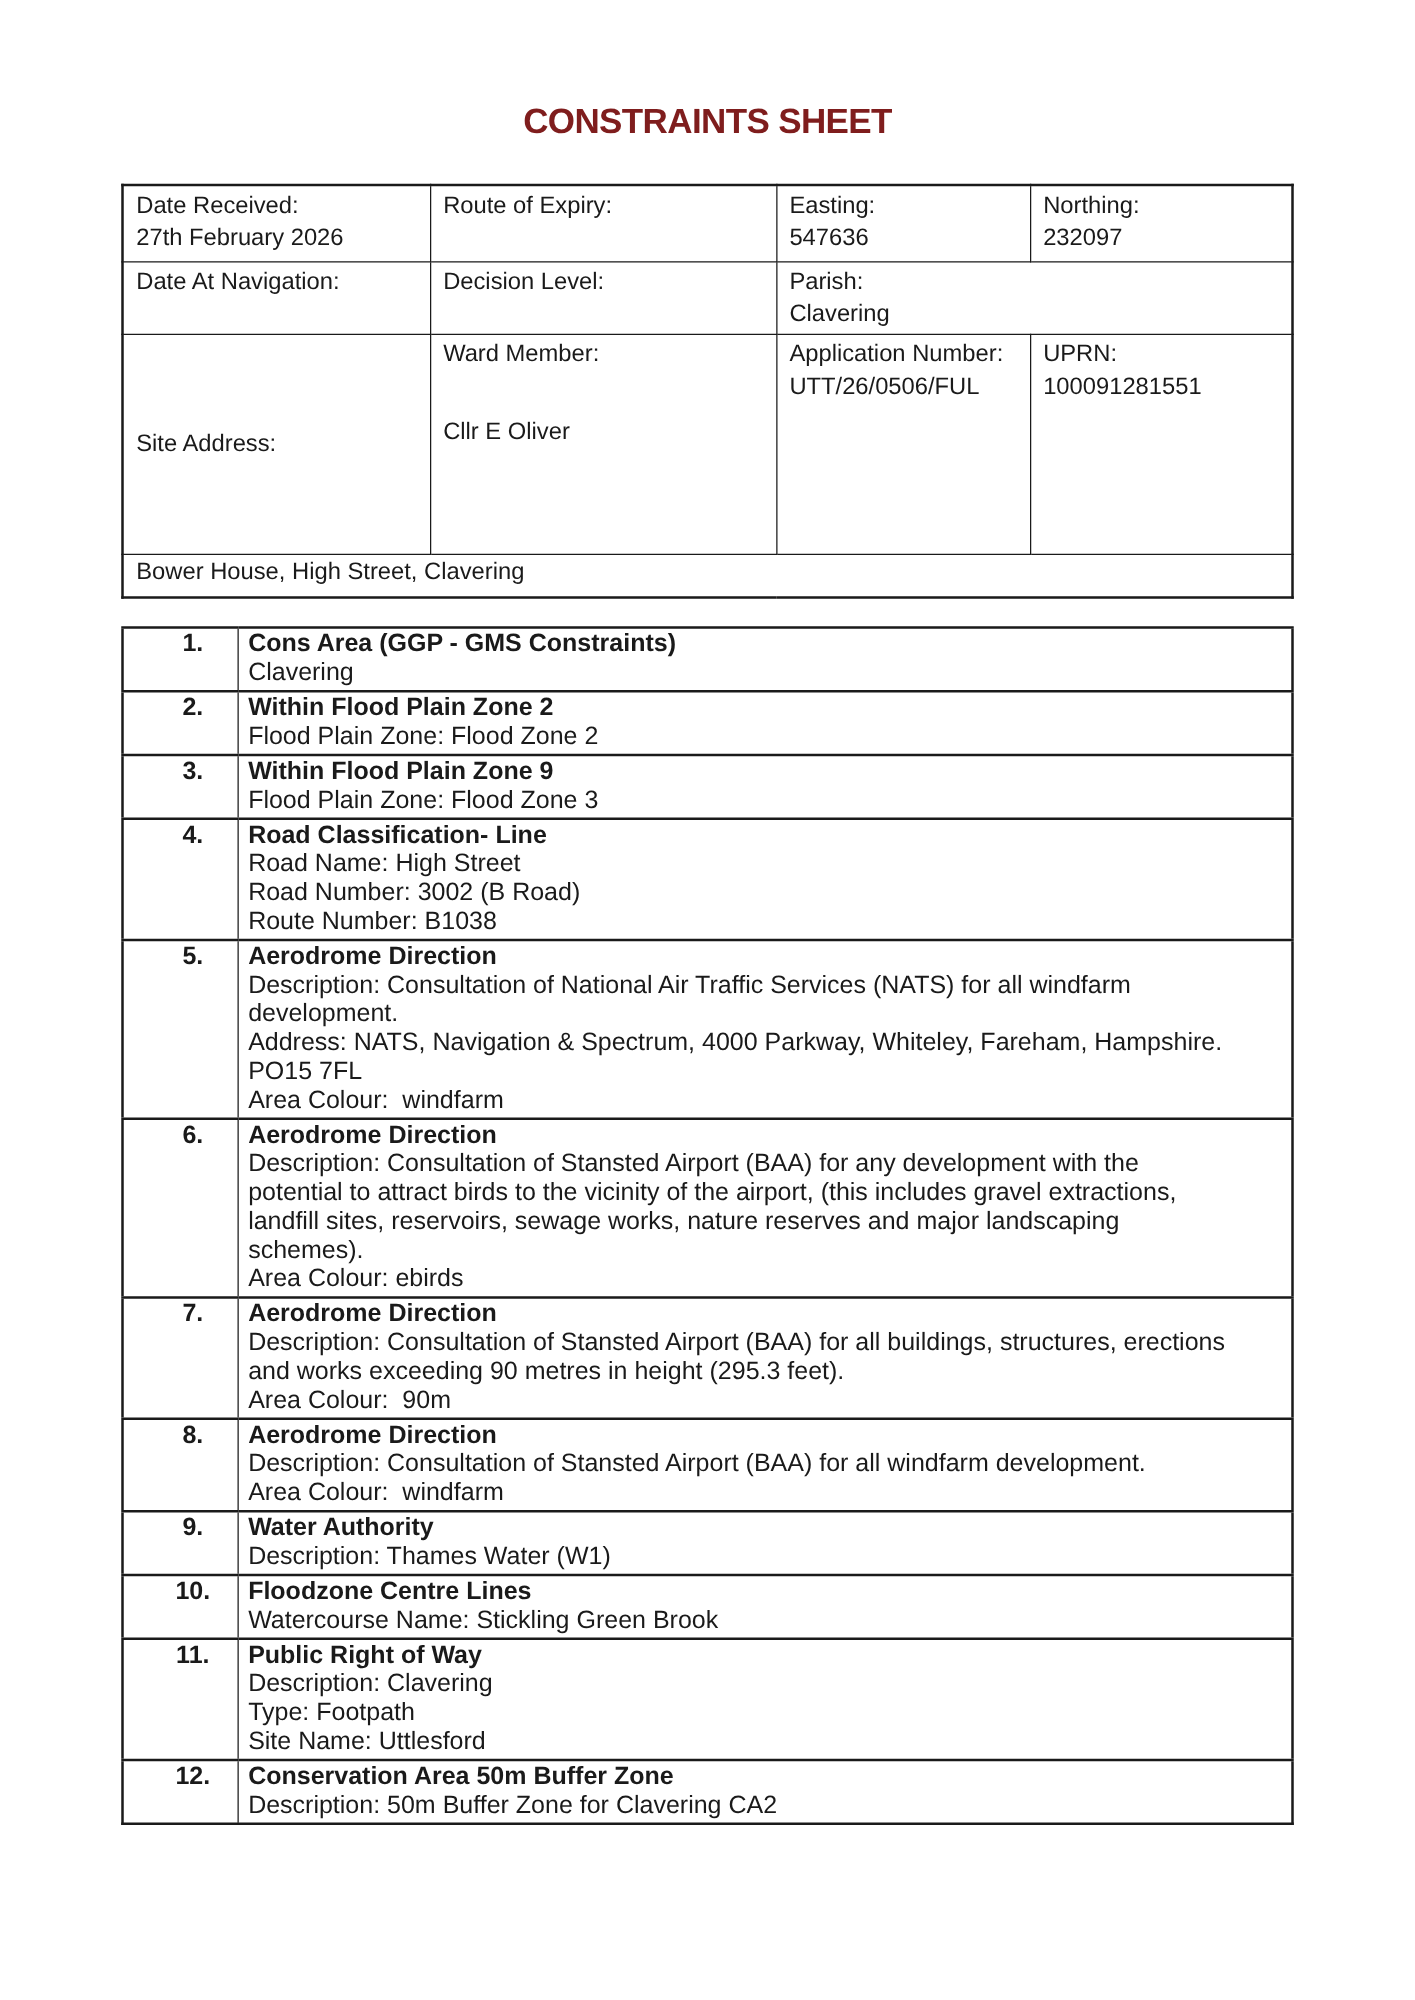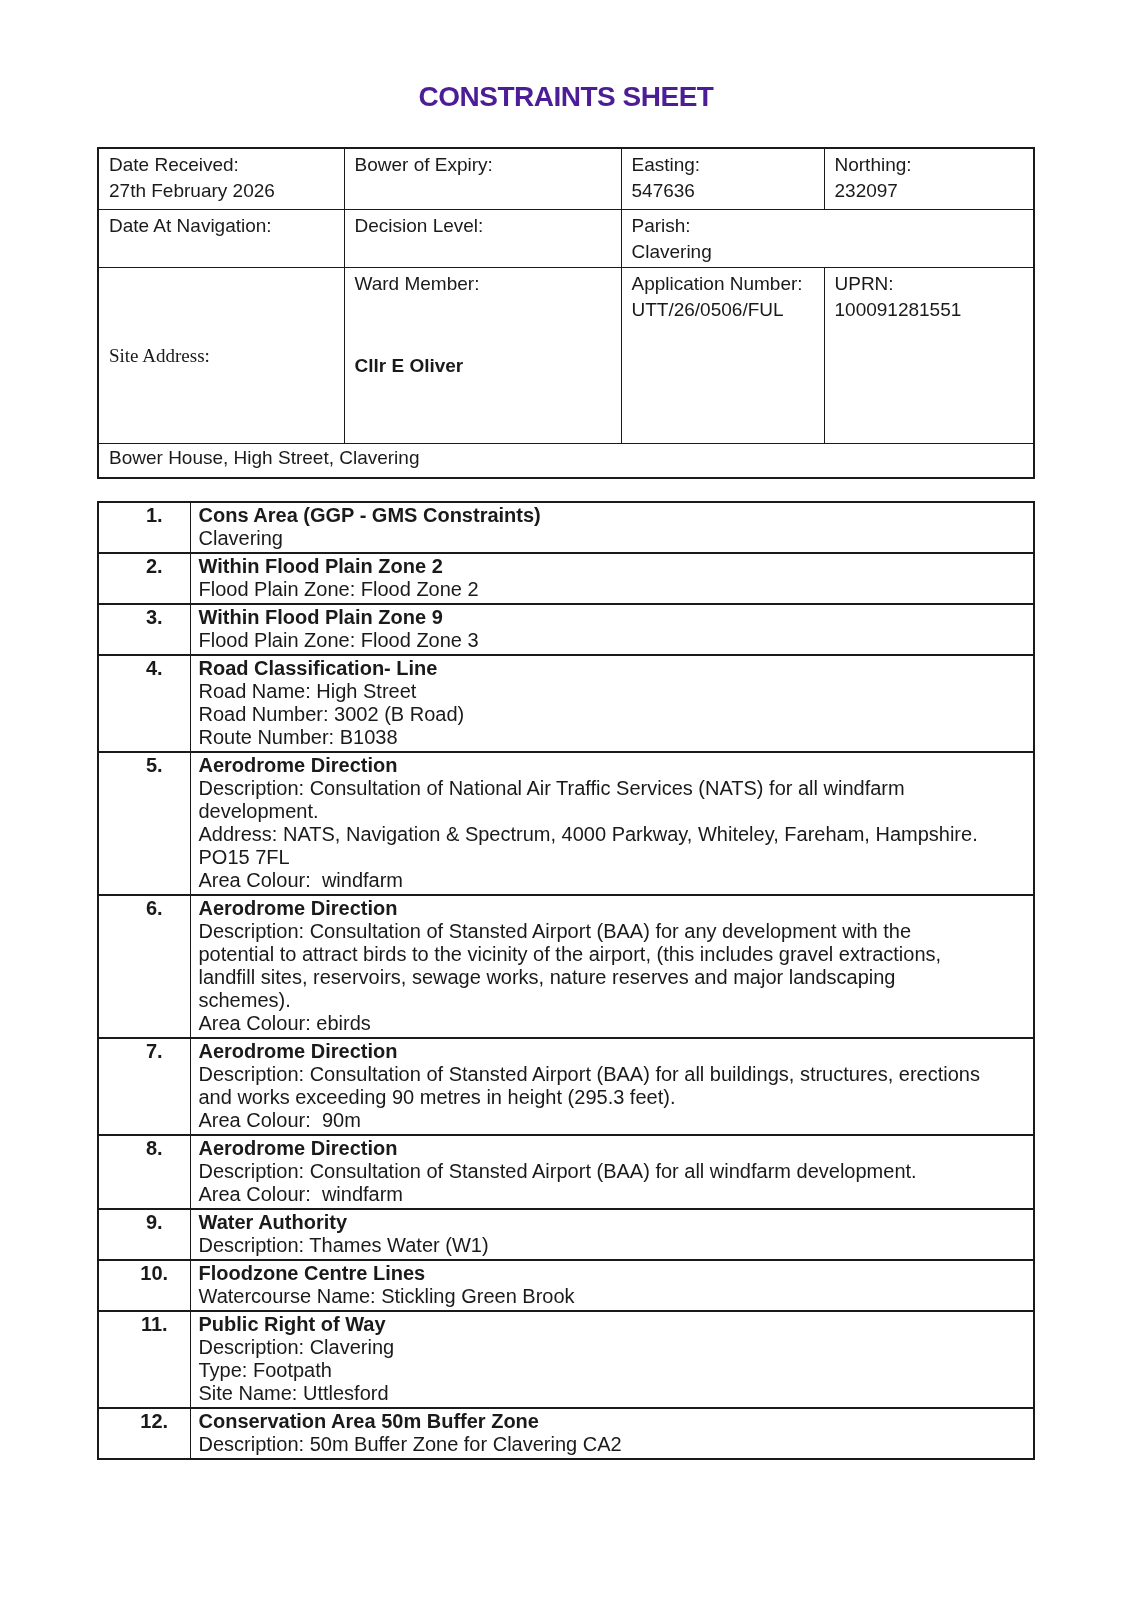--- a/index.html
+++ b/index.html
@@ -17,21 +17,21 @@
     overflow: hidden;
   }
   .doc-title {
     margin: 0;
     padding-top: 80px;
     text-align: center;
     font-size: 28px;
     line-height: 34px;
     font-weight: bold;
     letter-spacing: -0.5px;
-    color: #4c1d95;
+    color: #7f1d1d;
   }
   table {
     border-collapse: collapse;
     table-layout: fixed;
     padding-left: 22px;
   }
   
   .header-table {
     margin: 33px 0 0 97px;
     width: 936px;
@@ -42,22 +42,22 @@
   .header-table td {
     border: 1px solid #1a1a1a;
     vertical-align: top;
     padding: 3px 10px 2px 10px;
     overflow: hidden;
   }
   .hr1 td { height: 55px; }
   .hr2 td { height: 49px; }
   .hr3 td { height: 170px; }
   .hr4 td { height: 28px; line-height: 21px; }
-  .v-middle { vertical-align: middle !important; font-family: Liberation Serif, serif; }
-  .gap { margin-top: 56px; font-weight: bold; }
+  .v-middle { vertical-align: middle !important; }
+  .gap { margin-top: 36px; }
   
   .constraints-table {
     margin: 22px 0 0 97px;
     width: 936px;
     border: 2px solid #1a1a1a;
     font-size: 20px;
     line-height: 23px;
   }
   .constraints-table td {
     border: 1px solid #1a1a1a;
@@ -88,21 +88,21 @@
         <col style="width:203px">
         <col style="width:210px">
     </colgroup>
     <tbody>
       <tr class="hr1">
         <td>
           <div>Date Received:</div>
           <div>27th February 2026</div>
         </td>
         <td>
-          <div>Bower of Expiry:</div>
+          <div>Route of Expiry:</div>
         </td>
         <td>
           <div>Easting:</div>
           <div>547636</div>
         </td>
         <td>
           <div>Northing:</div>
           <div>232097</div>
         </td>
       </tr>

